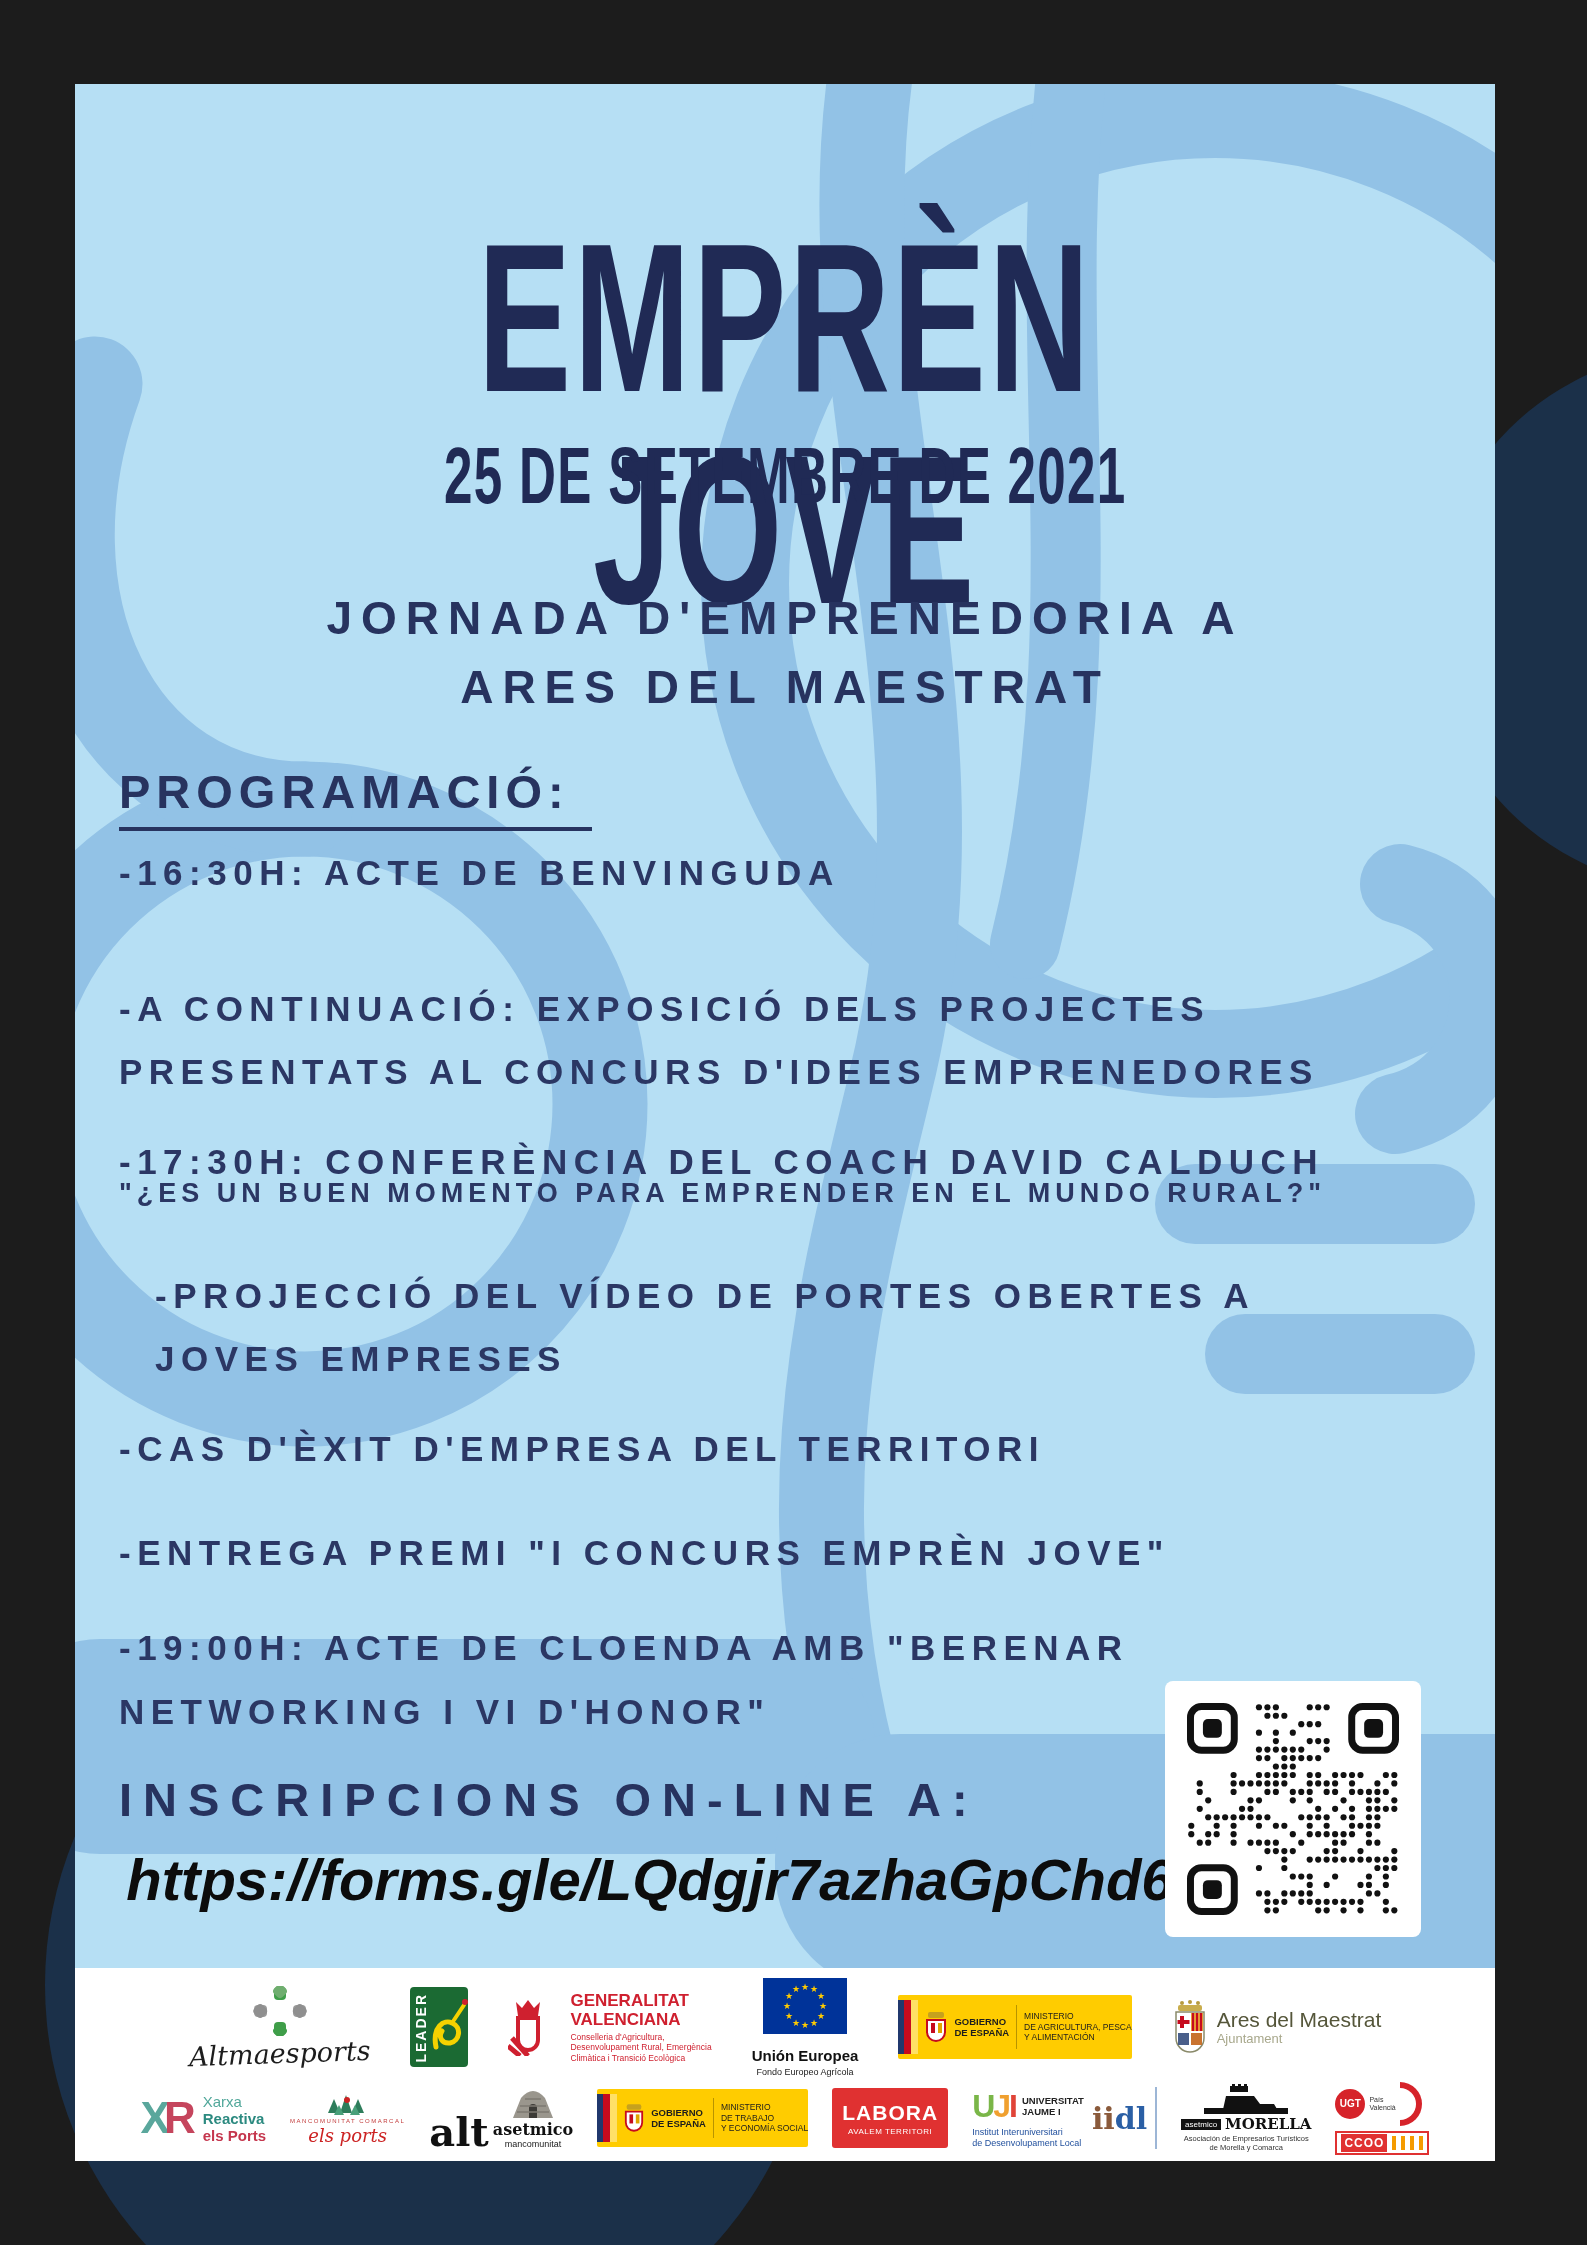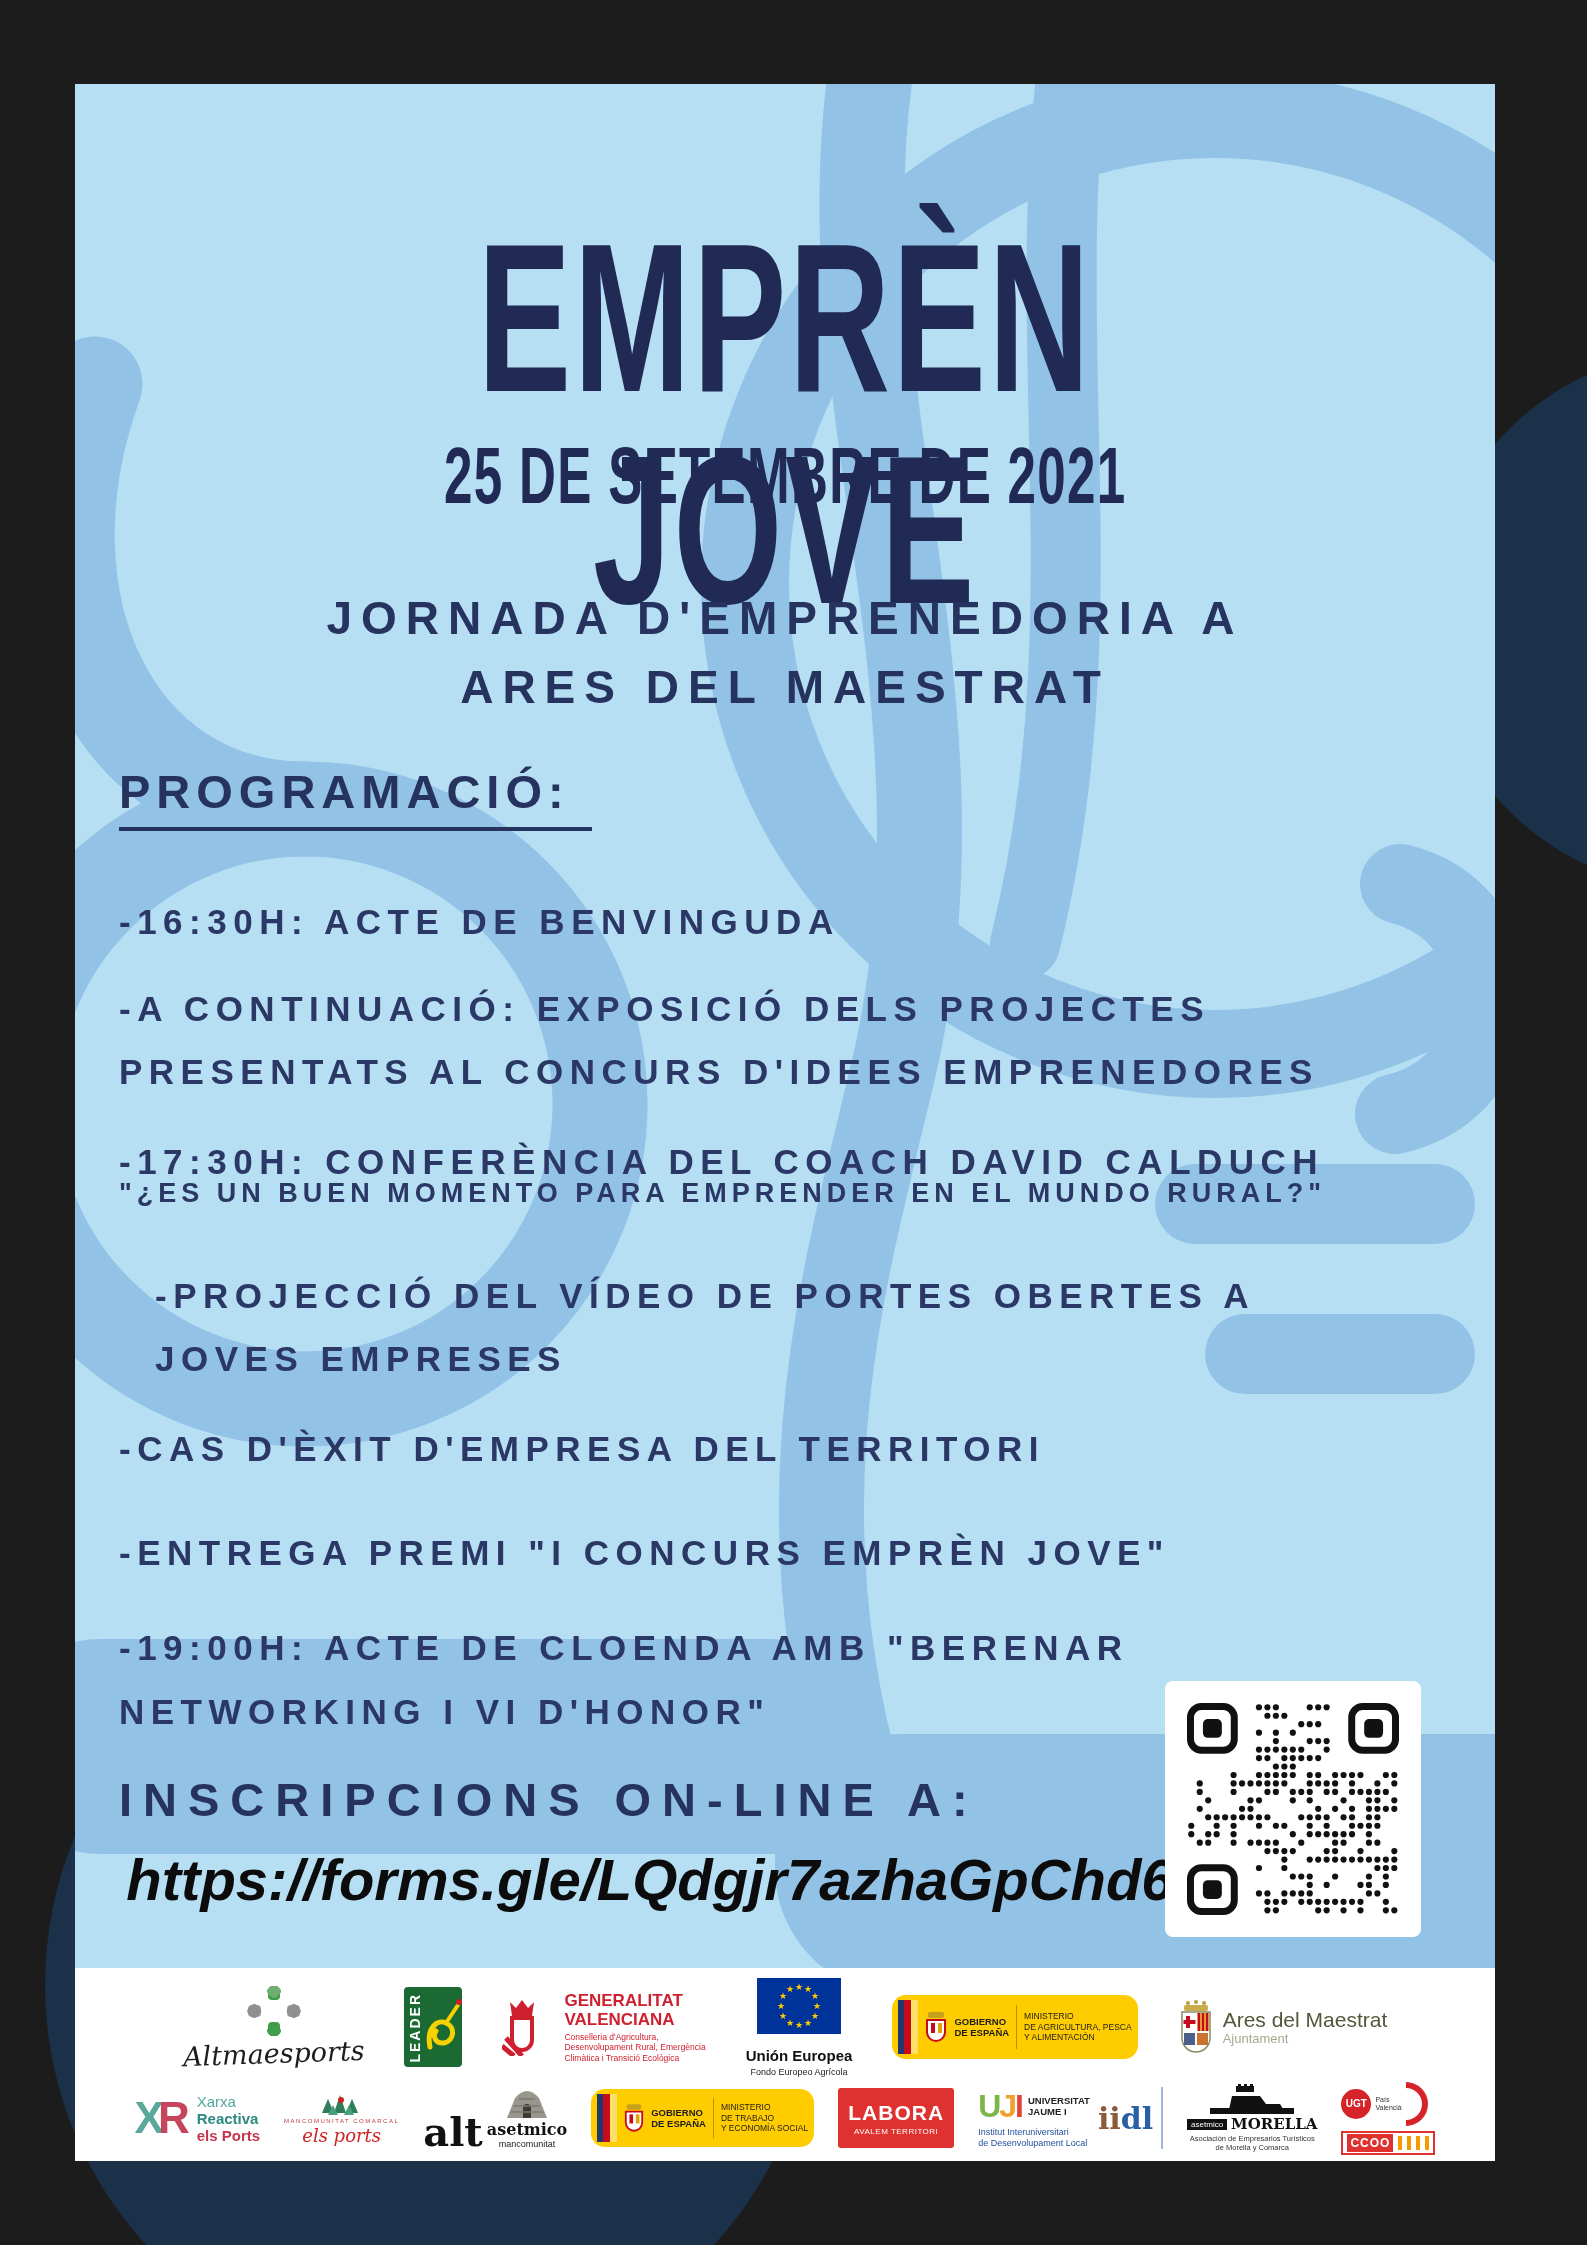--- a/index.html
+++ b/index.html
@@ -20,21 +20,21 @@
          font-size:212px;font-weight:bold;line-height:1;color:#202a55;letter-spacing:4px;}
   .date-wrap{left:0;top:352px;width:100%;text-align:center;}
   .date{display:inline-block;transform:scaleX(.64);transform-origin:50% 0;
         font-size:80px;font-weight:bold;line-height:1;color:#202a55;letter-spacing:2px;}
   .heading{left:0;top:500px;width:100%;text-align:center;font-size:46px;font-weight:bold;
            letter-spacing:9px;line-height:69px;color:#27335f;}
   .program{left:44px;top:680px;font-size:47px;font-weight:bold;letter-spacing:6px;color:#27335f;
            border-bottom:4px solid #27335f;padding-bottom:8px;padding-right:22px;}
   .item{left:44px;width:1380px;font-size:35px;font-weight:bold;letter-spacing:6.5px;
         line-height:63px;color:#2b3764;}
-  #it1{top:806px;} #it2{top:893px;} #it3{top:1046px;}
+  #it1{top:757px;} #it2{top:893px;} #it3{top:1046px;}
   .item-sub{left:44px;top:1094px;width:1380px;font-size:27px;font-weight:bold;letter-spacing:5px;color:#2b3764;}
   #it4{top:1180px;margin-left:36px;} #it5{top:1333px;} #it6{top:1437px;} #it7{top:1532px;line-height:64px;}
   .inscriptions{left:44px;top:1688px;font-size:47px;font-weight:bold;letter-spacing:11px;color:#27335f;}
   .url-wrap{left:0;top:1762px;width:1150px;text-align:center;}
   .url{font-size:58px;font-weight:bold;font-style:italic;color:#0c0c0c;letter-spacing:0;}
 
   .qr-card{left:1090px;top:1597px;width:256px;height:256px;background:#ffffff;border-radius:8px;
            display:flex;align-items:center;justify-content:center;}
 
   .strip{position:absolute;left:75px;top:1968px;width:1420px;height:193px;background:#ffffff;z-index:2;}
@@ -48,21 +48,21 @@
   .alma-text{font-family:"DejaVu Serif",serif;font-style:italic;font-size:27px;color:#1d1d1d;transform:rotate(-2deg);}
   .leader-box{width:58px;height:80px;background:#1b6a33;border-radius:4px;position:relative;}
   .leader-v{position:absolute;left:2px;top:4px;writing-mode:vertical-rl;transform:rotate(180deg);
             color:#fff;font-size:14px;font-weight:bold;letter-spacing:2px;background:#1b6a33;padding:2px 1px;}
   .gva{gap:22px;}
   .gva-t{font-size:17px;font-weight:bold;color:#cf202f;line-height:19px;}
   .gva-d{font-size:8.5px;color:#cf202f;line-height:10.5px;margin-top:3px;}
   .eu{flex-direction:column;gap:3px;}
   .eu-t{font-size:15px;font-weight:bold;color:#111;margin-top:10px;}
   .eu-s{font-size:9px;color:#222;}
-  .minbox{background:#ffcc00;height:64px;border-radius:14px;display:flex;align-items:center;gap:7px;padding:0 6px;}
+  .minbox{background:#ffcc00;height:64px;border-radius:2px;display:flex;align-items:center;gap:7px;padding:0 0;}
   .min-gov{font-size:9.5px;font-weight:bold;color:#1d1d1d;line-height:11px;}
   .min-div{width:1px;height:44px;background:#b89400;}
   .min-min{font-size:8.5px;color:#1d1d1d;line-height:10.5px;}
   .flagcol{display:flex;height:54px;align-items:stretch;}
   .fc1{width:6px;background:#20386d;} .fc2{width:7px;background:#c60b1e;} .fc3{width:7px;background:#ffe066;}
   .ares{gap:9px;}
   .ares-t{font-size:21px;color:#55563a;line-height:23px;}
   .ares-s{font-size:13px;color:#a8a88c;}
 
   

